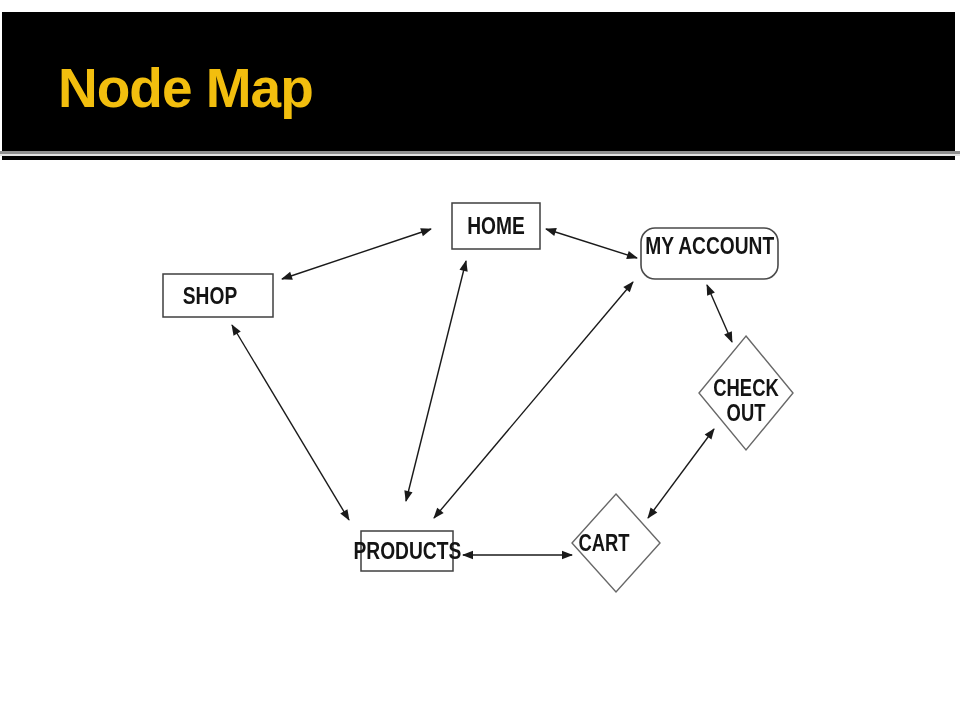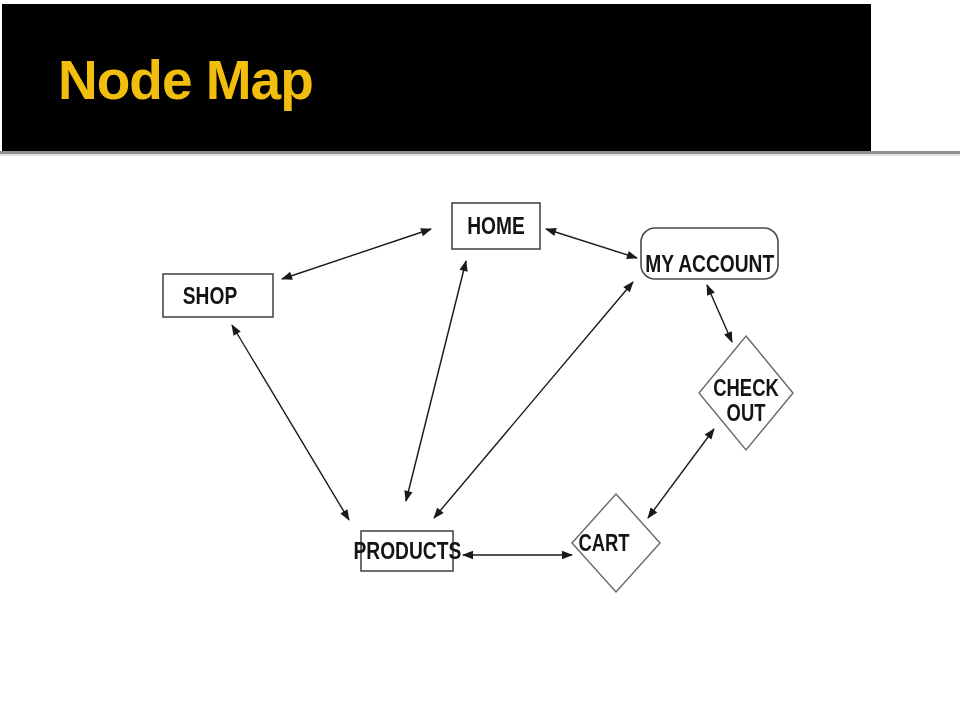--- a/index.html
+++ b/index.html
@@ -2,21 +2,21 @@
 <html><head>
 <meta charset="utf-8">
 <style>
   html,body { margin:0; padding:0; background:#c8c8c8; }
   .slide {
     position:relative; width:960px; height:720px;
     background:#ffffff; overflow:hidden;
     font-family:"Liberation Sans", sans-serif;
   }
   .banner {
-    position:absolute; left:2px; top:4px; width:869px; height:148px;
+    position:absolute; left:2px; top:12px; width:953px; height:148px;
     background:#000000;
   }
   .slide-title {
     position:absolute; left:56px; top:44px; margin:0;
     font-size:55px; font-weight:bold; letter-spacing:-1px;
     font-family:"Liberation Sans", sans-serif;
   }
   .separator {
     position:absolute; left:0; top:151px; width:960px; height:3px;
     border-bottom:2px solid #e2e2e2;
@@ -69,21 +69,21 @@
         <polygon points="746,336 793,393 746,450 699,393" stroke="#686868" stroke-width="1.4" fill="#ffffff"></polygon>
         <polygon points="616,494 660,543 616,592 572,543" stroke="#686868" stroke-width="1.4" fill="#ffffff"></polygon>
         <rect x="361" y="531" width="92" height="40" stroke="#3f3f3f" stroke-width="1.5" fill="#ffffff"></rect>
       </g>
   </svg>
 
   <div class="node-label rect" style="left: 452px; top: 203px; width: 88px; height: 46px; border-radius: 15px;">
       <span class="inner">HOME</span>
     </div>
 
-  <div class="node-label rounded" style="left: 641px; top: 238px; width: 137px; height: 51px;">
+  <div class="node-label rounded" style="left: 641px; top: 220px; width: 137px; height: 51px;">
       <span class="inner">MY ACCOUNT</span>
     </div>
 
   <div class="node-label rect" style="left: 163px; top: 274px; width: 94px; height: 43px;">
       <span class="inner">SHOP</span>
     </div>
 
   <div class="node-label diamond" style="left: 699px; top: 344px; width: 94px; height: 114px;">
       <span class="inner">CHECK OUT</span>
     </div>

